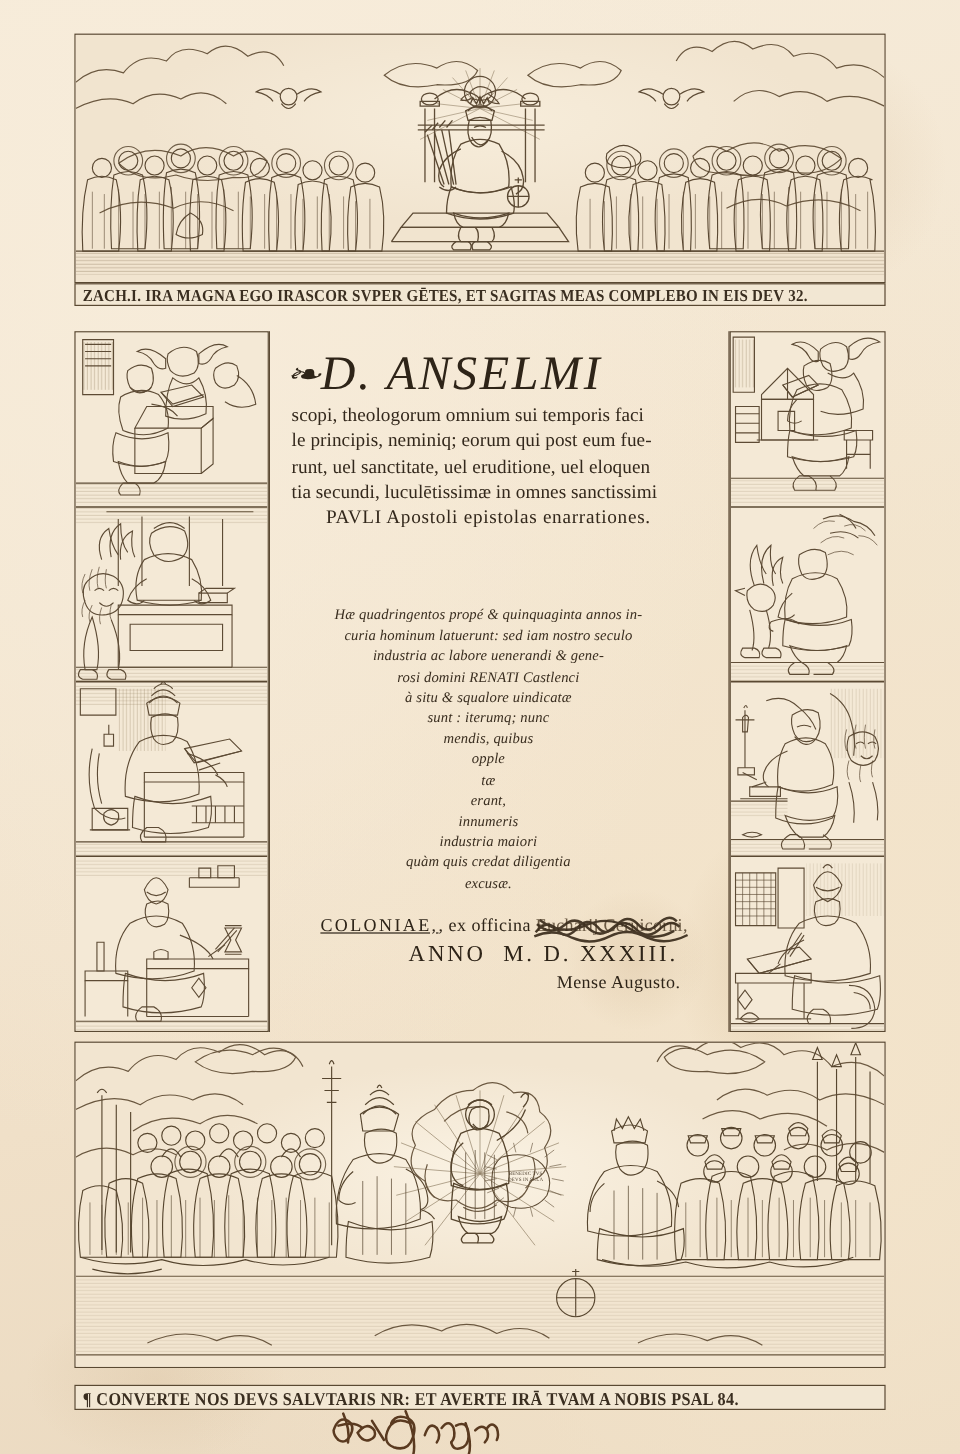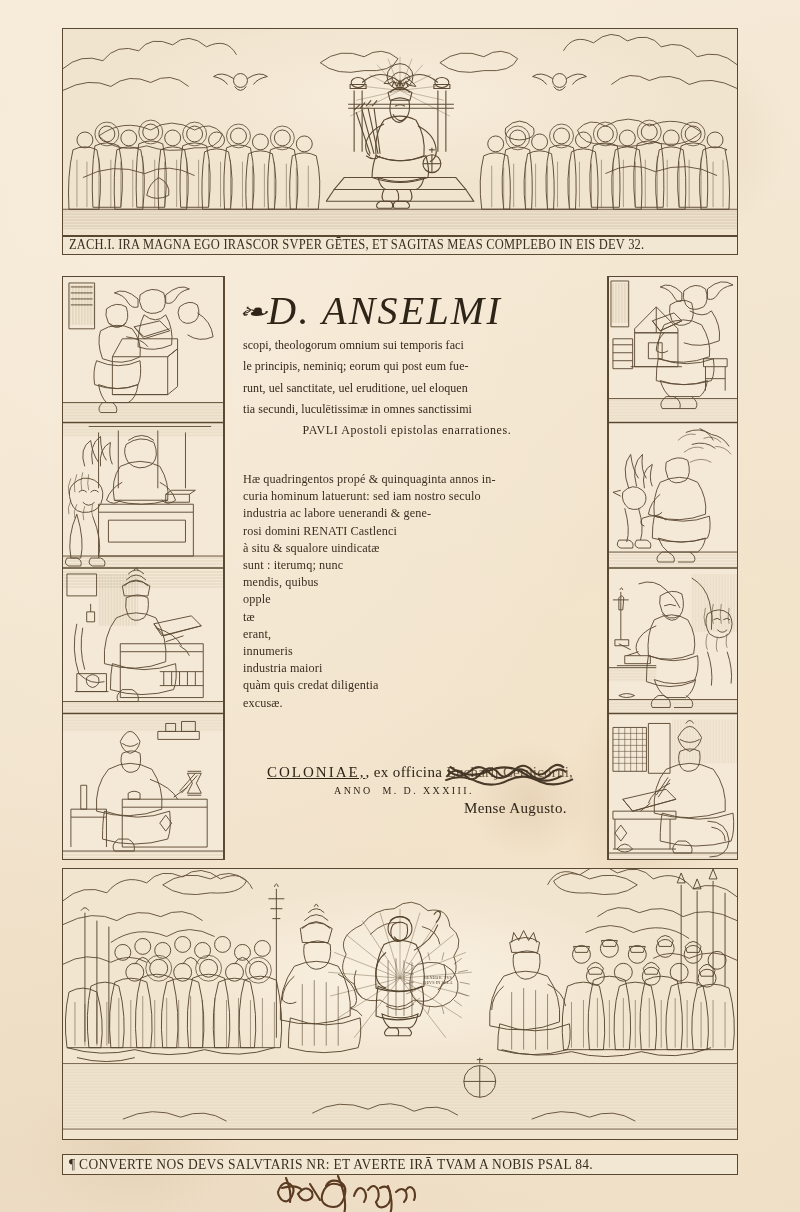--- a/index.html
+++ b/index.html
@@ -29,22 +29,23 @@
     background:#f4e9d6;
     overflow:hidden;
   }
   .cutcanvas{position:absolute;inset:0;}
   .cutcanvas svg{display:block;width:100%;height:100%;}
   
   .banner{
     position:absolute;box-sizing:border-box;
     border:1.2px solid #5a4932;
     background:#f2e7d3;
-    display:flex;align-items:center;
+    display:flex;align-items:flex-end;
     overflow:hidden;
+    font-weight:bold;
   }
   .banner span{
     display:block;width:100%;
     font-family:"Liberation Serif", serif;
     font-size:12.5px;letter-spacing:0.2px;
     color:#3a2e20;white-space:nowrap;
     transform:scaleY(1.12);
     padding-left:6px;
   }
   
@@ -63,42 +64,44 @@
   .t-main .orn{
     display:inline-block;vertical-align:0.18em;
     font-size:24px;margin-right:2px;color:#2e2418;
     transform:scaleX(1.5);
   }
   .t-caps{
     font-size:17.5px;letter-spacing:2.6px;
     color:#33281c;margin-top:2px;white-space:nowrap;
   }
   .t-body{
-    font-size:12px;line-height:21.4px;
+    font-size:16px;line-height:21.4px;
     color:#33281c;letter-spacing:0.05px;
     white-space:nowrap;
   }
   .t-body.lastline{letter-spacing:0.6px;text-align:center;}
   
   #funnel{
-    position:absolute;left:243px;top:471px;width:328px;
+    position:absolute;left:243px;top:504px;width:328px;
+    text-align:center;
+    font-style:italic;
     color:#3a2e20;
   }
   #funnel div{
     font-size:12.2px;line-height:17.2px;
     letter-spacing:0.12px;white-space:nowrap;
   }
   
   #imprint{
     position:absolute;left:243px;top:764px;width:328px;
     color:#2e2418;
   }
   .imp1{font-size:15px;letter-spacing:0.4px;white-space:nowrap;padding-left:24px;}
   .imp1 .sc{letter-spacing:2px;text-decoration:underline;}
-  .imp2{font-size:10px;letter-spacing:2.4px;white-space:nowrap;text-align:center;margin-top:4px;padding-right:6px;}
+  .imp2{font-size:19px;letter-spacing:2.4px;white-space:nowrap;text-align:right;margin-top:4px;padding-right:6px;}
   .imp3{font-size:15px;letter-spacing:0.4px;white-space:nowrap;text-align:right;margin-top:4px;padding-right:4px;}
   
   .censored{
     position:relative;display:inline-block;
     color:#6b5a44;letter-spacing:0.2px;
   }
   .censored .scrib{
     position:absolute;left:-4px;top:-3px;width:calc(100% + 8px);height:calc(100% + 8px);
     pointer-events:none;
   }

